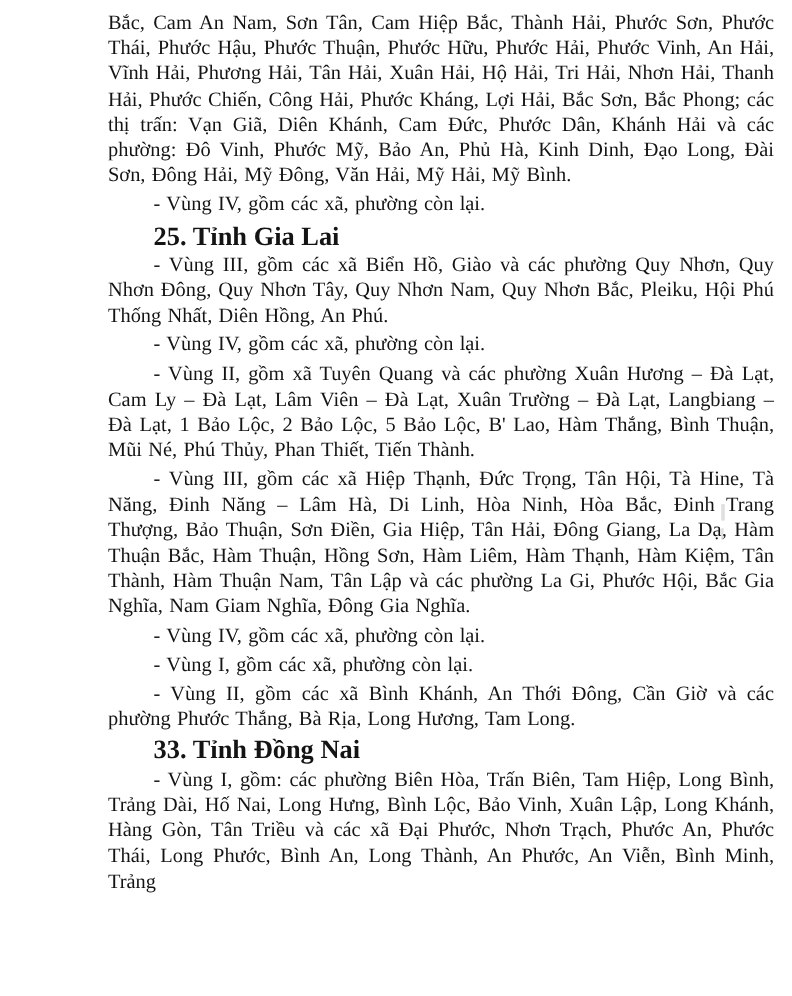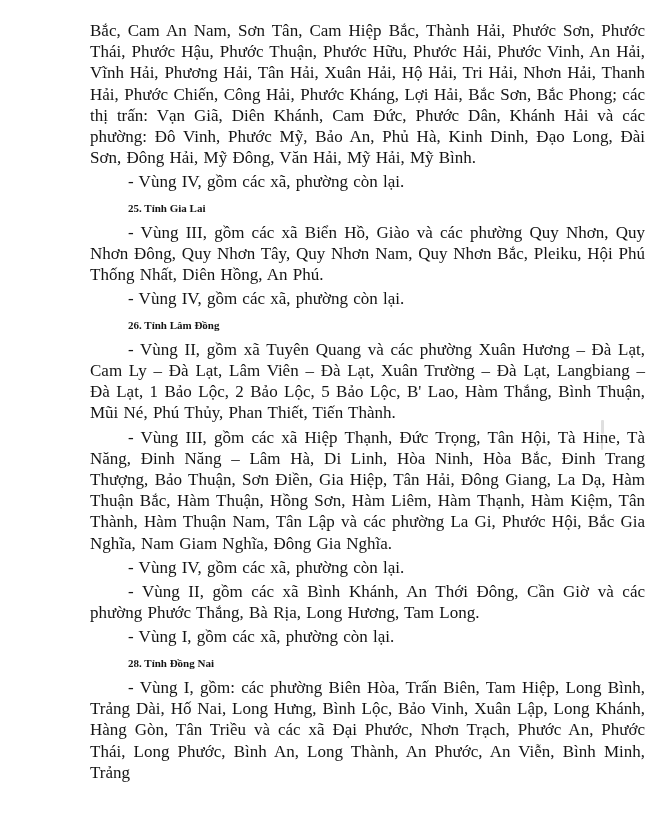--- a/index.html
+++ b/index.html
@@ -12,37 +12,37 @@
     height: 830px;
     overflow: hidden;
     position: relative;
     font-family: "Liberation Serif", "DejaVu Serif", serif;
     color: #141414;
   }
   .page {
     box-sizing: border-box;
     width: 660px;
     height: 830px;
-    padding: 20px 15px 0 90px;
+    padding: 8px 15px 0 90px;
     background: #ffffff;
   }
   .para {
     margin: 0 0 3px 0;
     font-size: 17px;
     line-height: 21.2px;
     text-align: justify;
     text-indent: 38px;
     word-spacing: 1px;
   }
   .para.continuation {
     text-indent: 0;
   }
   .heading {
     margin: 5px 0 3px 0;
-    font-size: 11px;
+    font-size: 22px;
     line-height: 21.2px;
     font-weight: bold;
     text-indent: 38px;
     text-align: left;
   }
   
   .noise {
     position: absolute;
     background: #b9b9b9;
     opacity: 0.45;
@@ -59,34 +59,33 @@
   <p class="para continuation">Bắc, Cam An Nam, Sơn Tân, Cam Hiệp Bắc, Thành Hải, Phước Sơn, Phước Thái, Phước Hậu, Phước Thuận, Phước Hữu, Phước Hải, Phước Vinh, An Hải, Vĩnh Hải, Phương Hải, Tân Hải, Xuân Hải, Hộ Hải, Tri Hải, Nhơn Hải, Thanh Hải, Phước Chiến, Công Hải, Phước Kháng, Lợi Hải, Bắc Sơn, Bắc Phong; các thị trấn: Vạn Giã, Diên Khánh, Cam Đức, Phước Dân, Khánh Hải và các phường: Đô Vinh, Phước Mỹ, Bảo An, Phủ Hà, Kinh Dinh, Đạo Long, Đài Sơn, Đông Hải, Mỹ Đông, Văn Hải, Mỹ Hải, Mỹ Bình.</p>
 
   <p class="para">- Vùng IV, gồm các xã, phường còn lại.</p>
 
   <h2 class="heading">25. Tỉnh Gia Lai</h2>
 
   <p class="para">- Vùng III, gồm các xã Biển Hồ, Giào và các phường Quy Nhơn, Quy Nhơn Đông, Quy Nhơn Tây, Quy Nhơn Nam, Quy Nhơn Bắc, Pleiku, Hội Phú Thống Nhất, Diên Hồng, An Phú.</p>
 
   <p class="para">- Vùng IV, gồm các xã, phường còn lại.</p>
 
-  <h2 class="heading">26. Tỉnh Lâm Đồng</h2>
 
   <p class="para">- Vùng II, gồm xã Tuyên Quang và các phường Xuân Hương – Đà Lạt, Cam Ly – Đà Lạt, Lâm Viên – Đà Lạt, Xuân Trường – Đà Lạt, Langbiang – Đà Lạt, 1 Bảo Lộc, 2 Bảo Lộc, 5 Bảo Lộc, B' Lao, Hàm Thắng, Bình Thuận, Mũi Né, Phú Thủy, Phan Thiết, Tiến Thành.</p>
 
   <p class="para">- Vùng III, gồm các xã Hiệp Thạnh, Đức Trọng, Tân Hội, Tà Hine, Tà Năng, Đinh Năng – Lâm Hà, Di Linh, Hòa Ninh, Hòa Bắc, Đinh Trang Thượng, Bảo Thuận, Sơn Điền, Gia Hiệp, Tân Hải, Đông Giang, La Dạ, Hàm Thuận Bắc, Hàm Thuận, Hồng Sơn, Hàm Liêm, Hàm Thạnh, Hàm Kiệm, Tân Thành, Hàm Thuận Nam, Tân Lập và các phường La Gi, Phước Hội, Bắc Gia Nghĩa, Nam Giam Nghĩa, Đông Gia Nghĩa.</p>
 
   <p class="para">- Vùng IV, gồm các xã, phường còn lại.</p>
 
 
 
+  <p class="para">- Vùng I, gồm các xã, phường còn lại.</p>
+
   <p class="para">- Vùng II, gồm các xã Bình Khánh, An Thới Đông, Cần Giờ và các phường Phước Thắng, Bà Rịa, Long Hương, Tam Long.</p>
 
-  <p class="para">- Vùng I, gồm các xã, phường còn lại.</p>
-
-  <h2 class="heading">28. Tỉnh Đồng Nai</h2>
+  <h2 class="heading">33. Tỉnh Đồng Nai</h2>
 
   <p class="para">- Vùng I, gồm: các phường Biên Hòa, Trấn Biên, Tam Hiệp, Long Bình, Trảng Dài, Hố Nai, Long Hưng, Bình Lộc, Bảo Vinh, Xuân Lập, Long Khánh, Hàng Gòn, Tân Triều và các xã Đại Phước, Nhơn Trạch, Phước An, Phước Thái, Long Phước, Bình An, Long Thành, An Phước, An Viễn, Bình Minh, Trảng</p>
 
 </article>
 
 <div class="noise n1"></div>
 <div class="noise n2"></div>
 
 </body></html>

